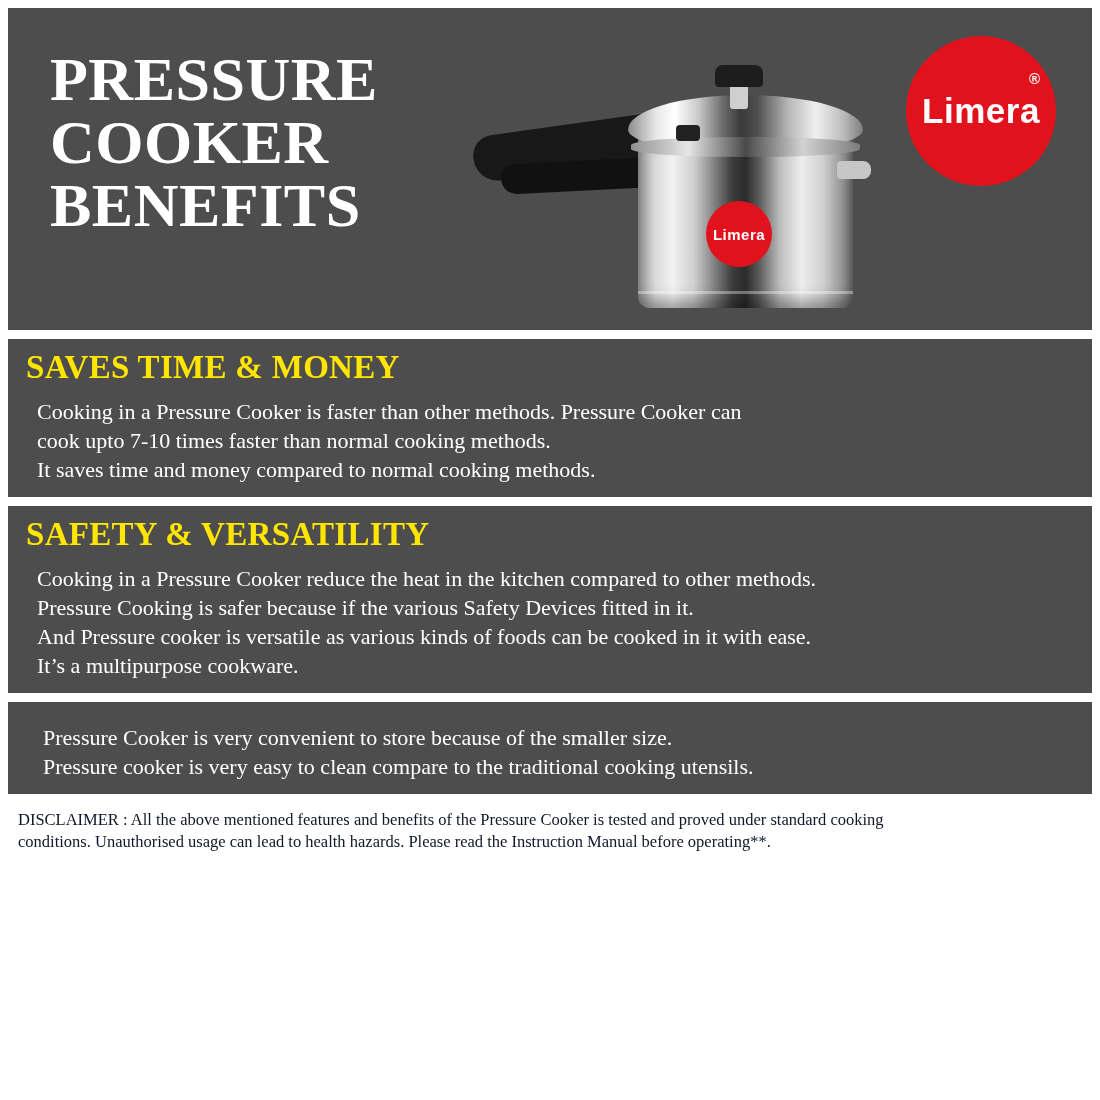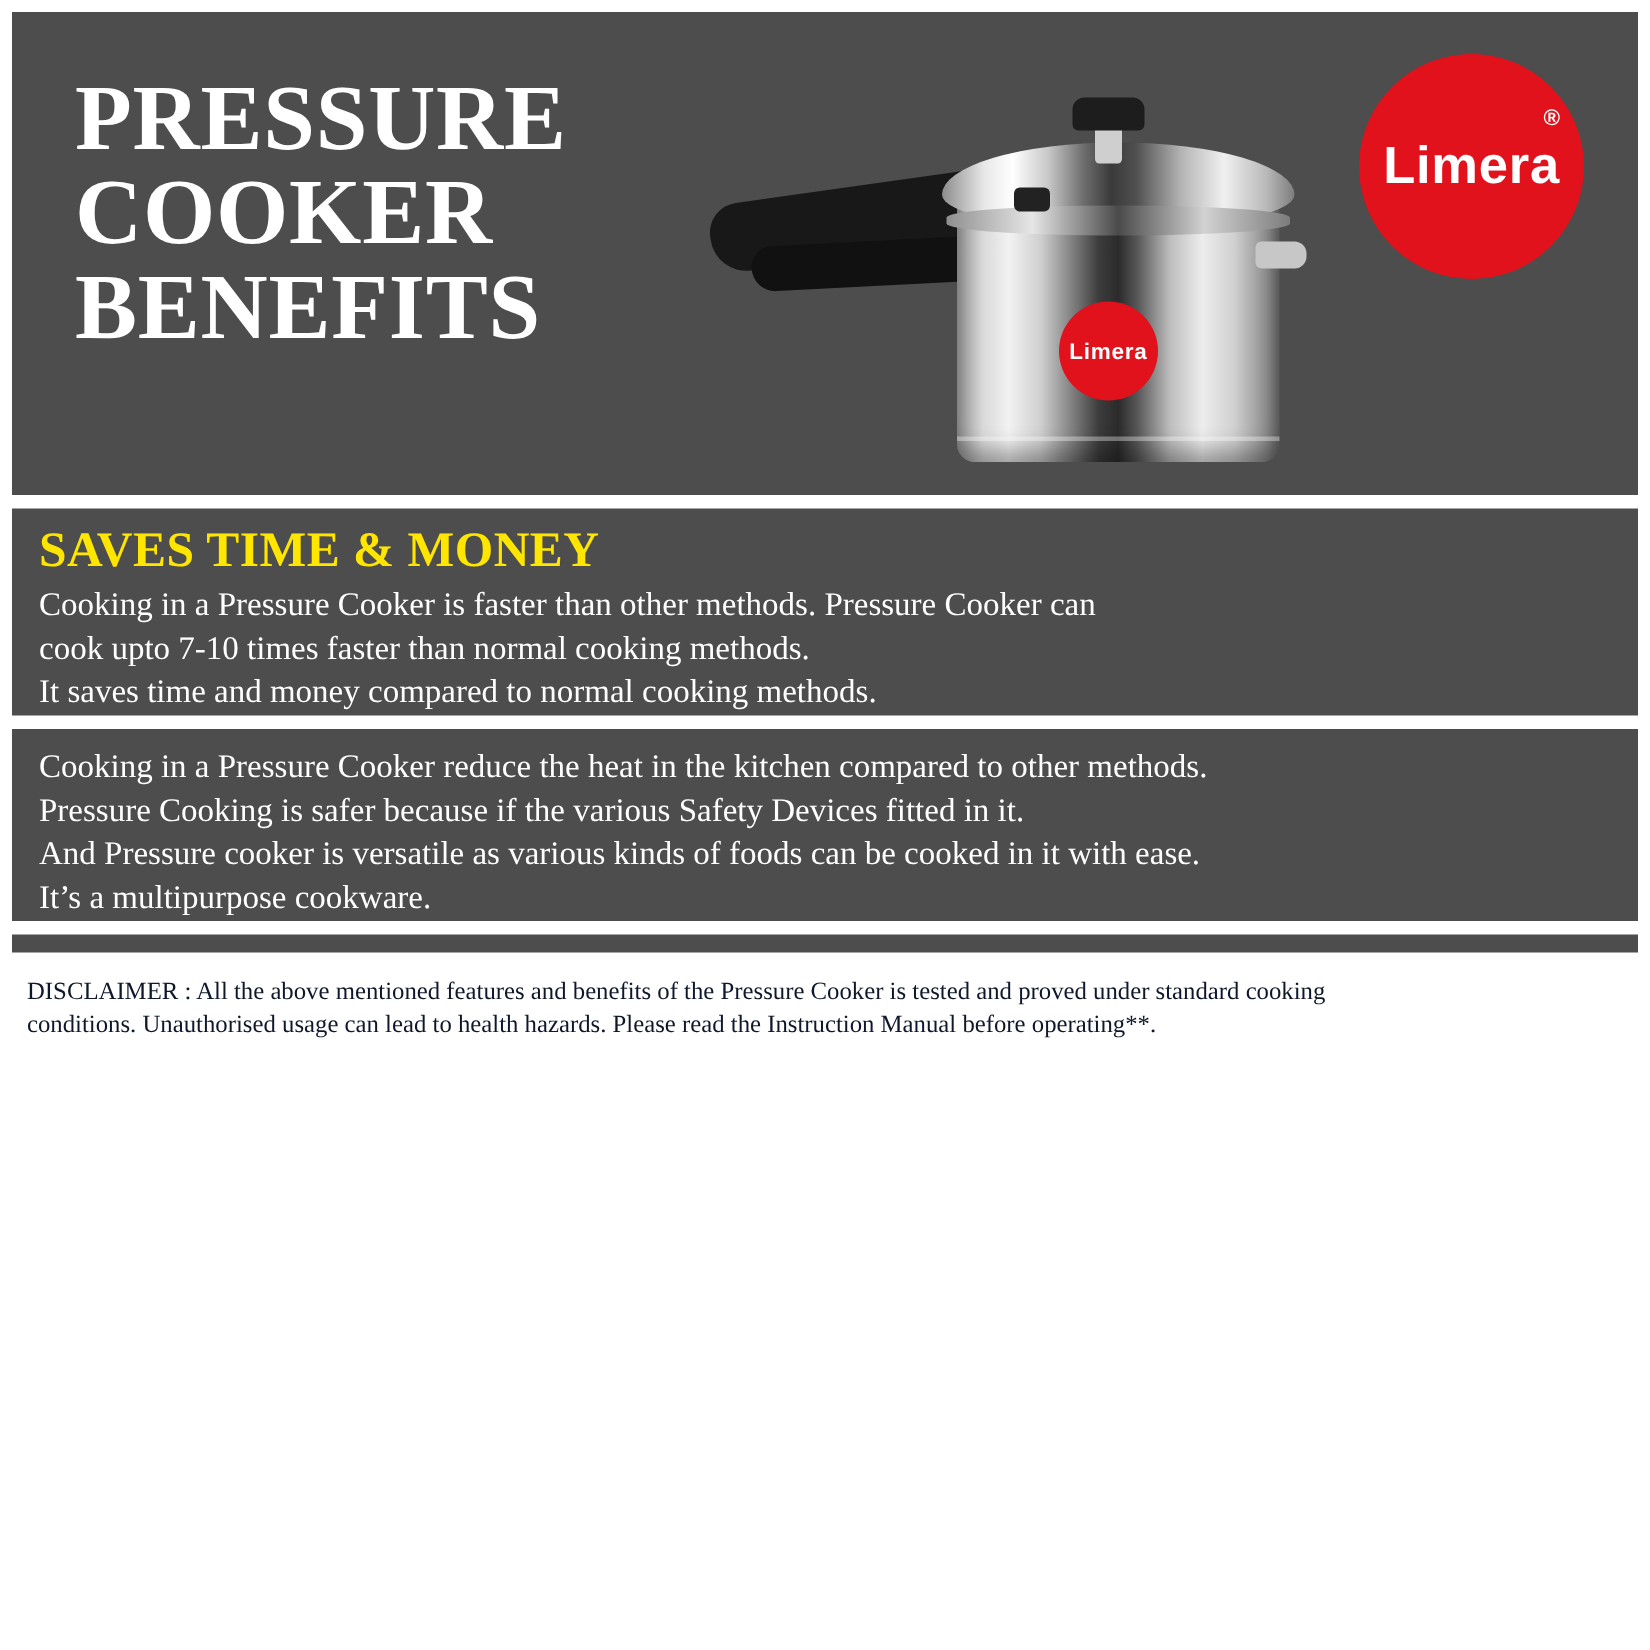--- a/index.html
+++ b/index.html
@@ -211,21 +211,21 @@
     margin: 0 0 2px 0;
     color: #ffe600;
     font-family: "Liberation Serif", serif;
     font-weight: bold;
     font-size: 33px;
     letter-spacing: .3px;
     text-transform: uppercase;
     line-height: 1.12em;
   }
   .section p {
-    margin: 0;
+    margin: 11px;
     color: #ffffff;
     font-family: "Liberation Serif", serif;
     font-size: 22px;
     line-height: 1.32em;
     white-space: pre-line;
   }
   .section.indent p { padding-left: 6px; }
 
   
   .disclaimer {
@@ -269,28 +269,31 @@
   <div class="sections">
 
     <div class="section">
       <h2>SAVES TIME &amp; MONEY</h2>
       <p>Cooking in a Pressure Cooker is faster than other methods. Pressure Cooker can
 cook upto 7-10 times faster than normal cooking methods.
 It saves time and money compared to normal cooking methods.</p>
     </div>
 
     <div class="section">
+      <h2>SAFETY &amp; VERSATILITY</h2>
       <p>Cooking in a Pressure Cooker reduce the heat in the kitchen compared to other methods.
 Pressure Cooking is safer because if the various Safety Devices fitted in it.
 And Pressure cooker is versatile as various kinds of foods can be cooked in it with ease.
 It’s a multipurpose cookware.</p>
     </div>
 
 
     <div class="section indent">
+      <p>Pressure Cooker is very convenient to store because of the smaller size.
+Pressure cooker is very easy to clean compare to the traditional cooking utensils.</p>
     </div>
 
   </div>
 
   <div class="disclaimer">DISCLAIMER : All the above mentioned features and benefits of the Pressure Cooker is tested and proved under standard cooking
 conditions. Unauthorised usage can lead to health hazards. Please read the Instruction Manual before operating**.</div>
 
 </div>
 
 </body></html>

